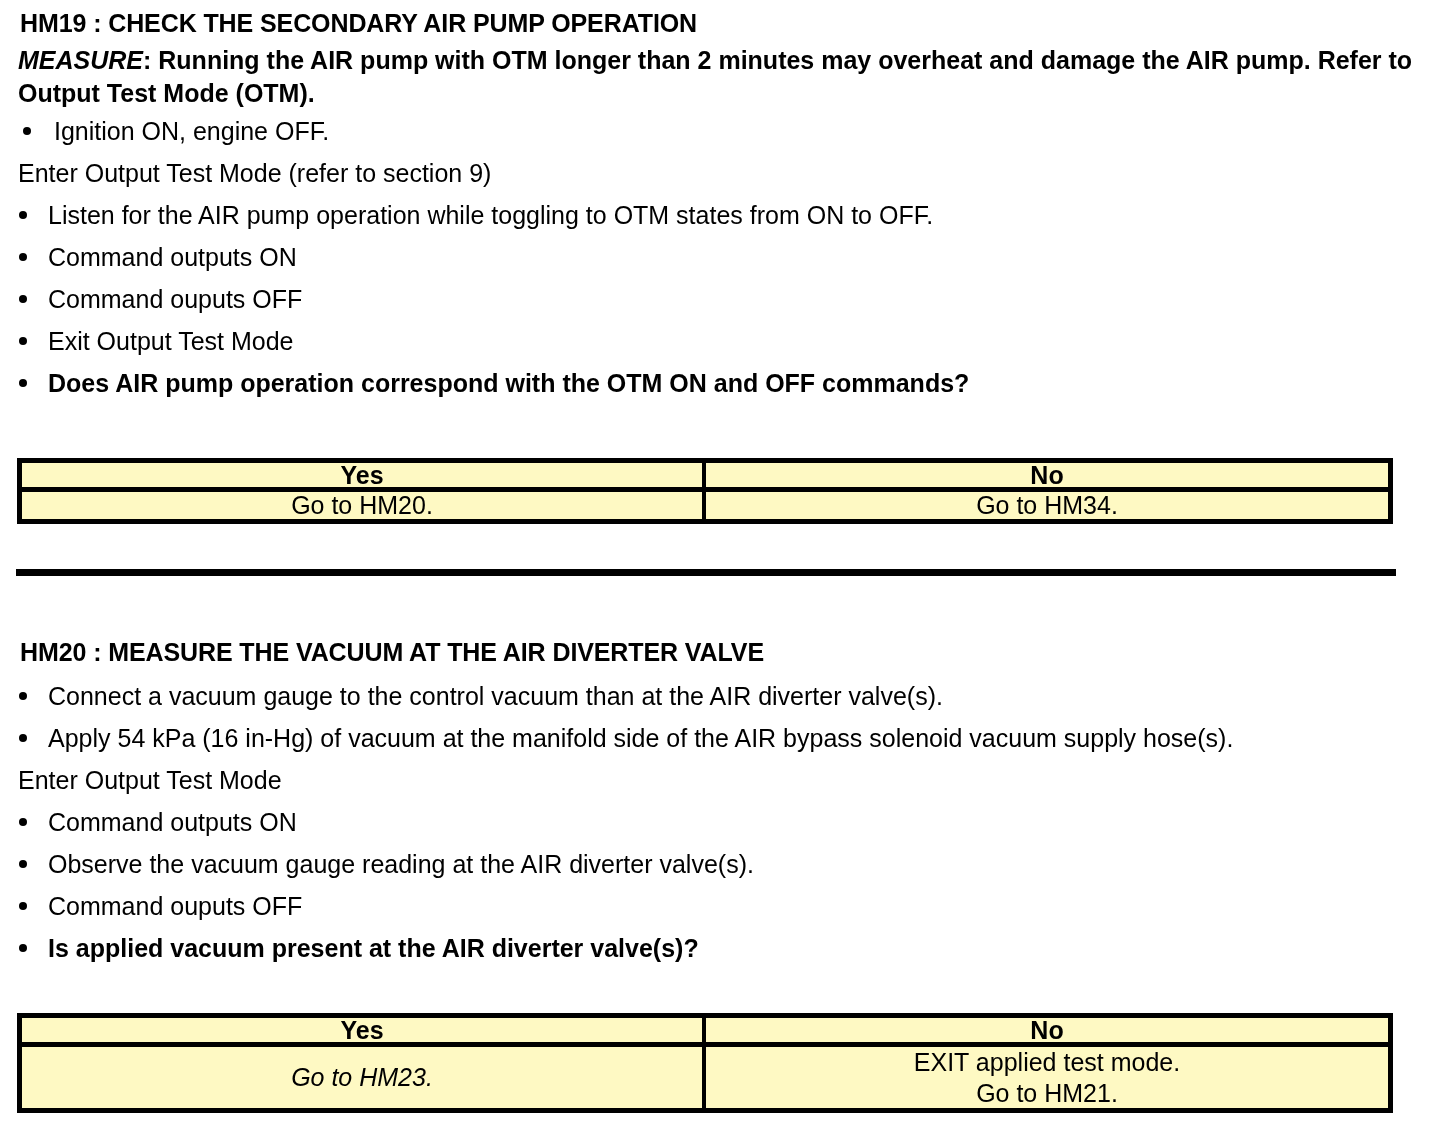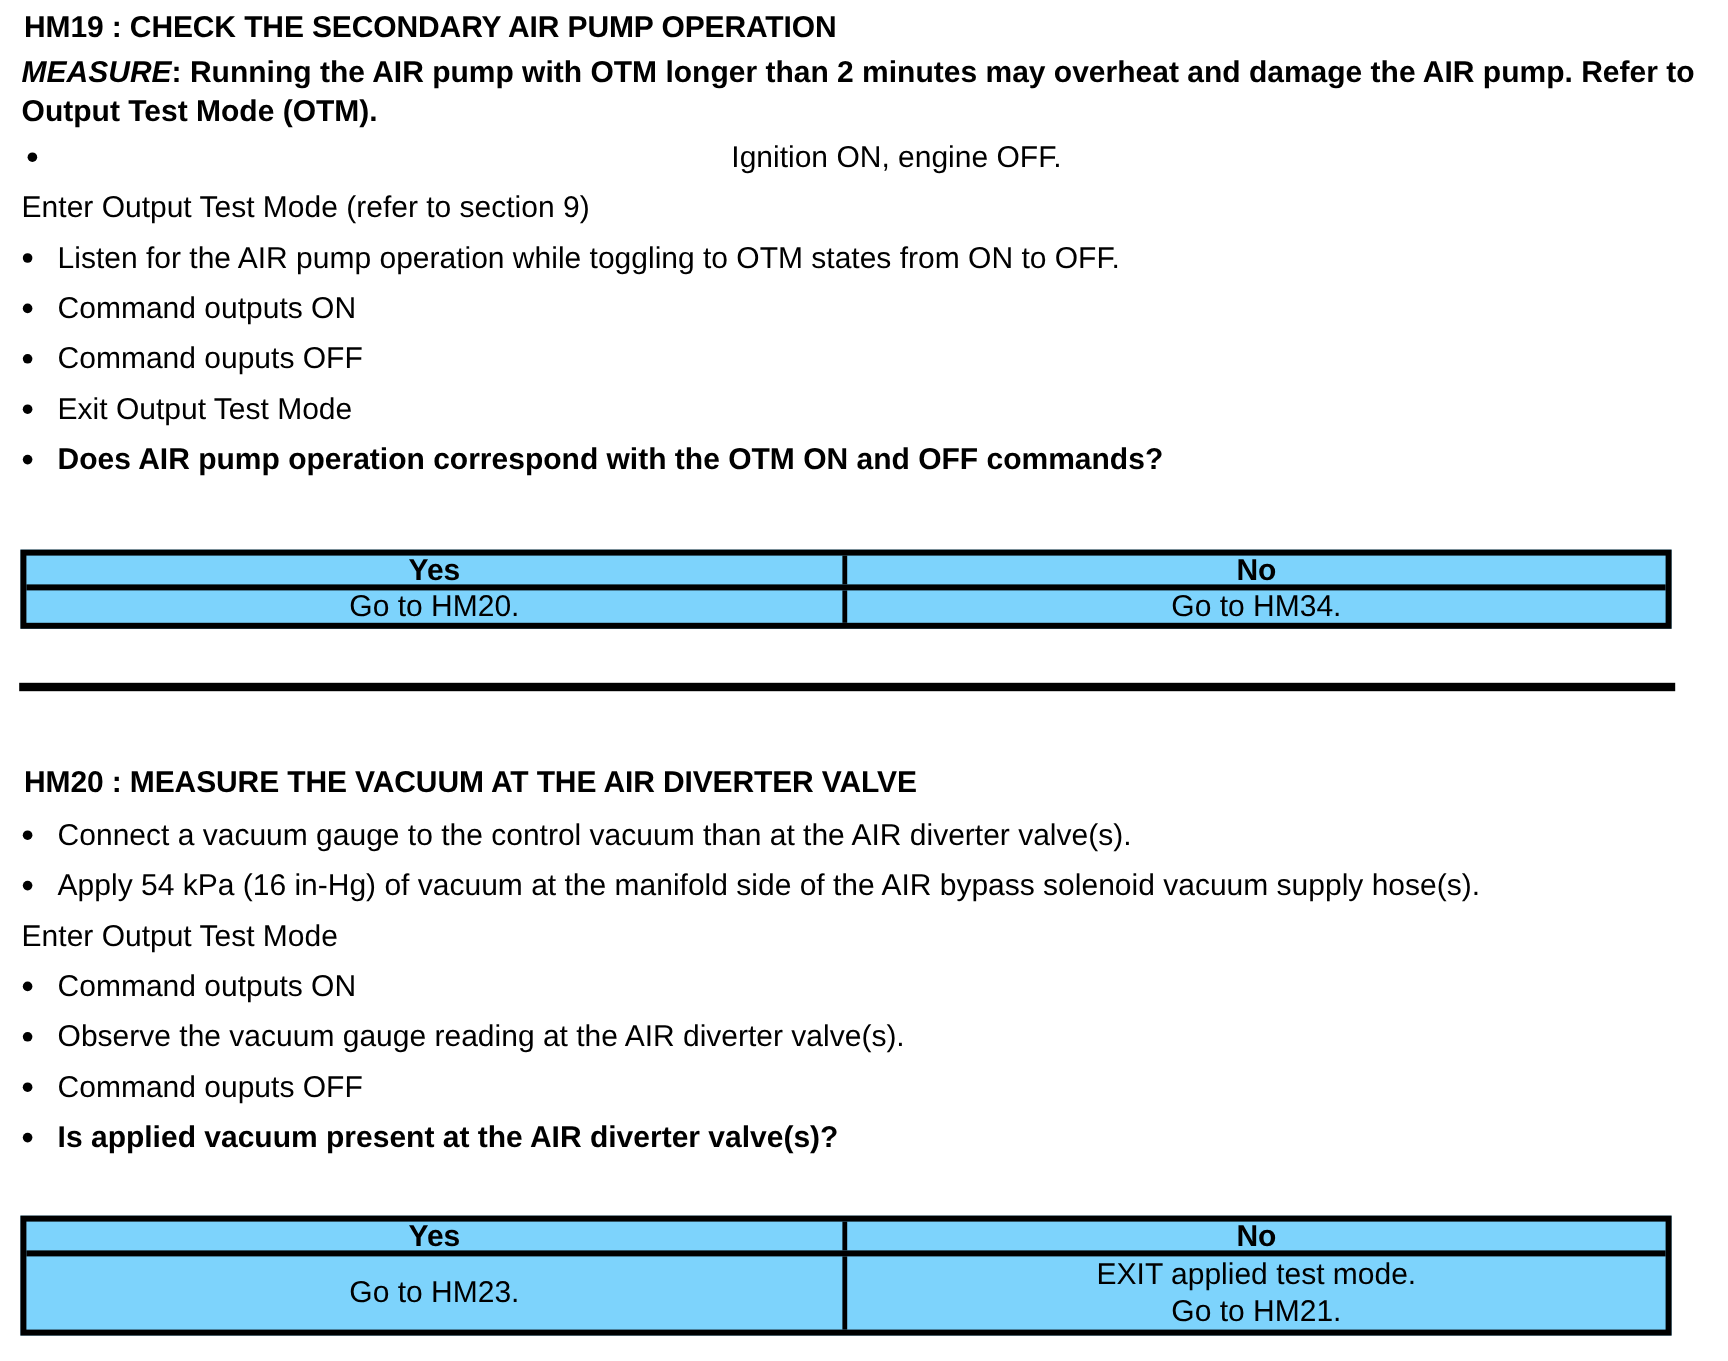--- a/index.html
+++ b/index.html
@@ -63,42 +63,41 @@
     font-weight: normal;
     line-height: 42px;
     padding-left: 48px;
     white-space: nowrap;
   }
   ul.bullets li.bold {
     font-weight: bold;
   }
   ul.bullets li.indent-more {
     padding-left: 54px;
-    text-align: center;
   }
   ul.bullets li .bullet-dot {
     position: absolute;
     left: 19px;
     top: 50%;
     transform: translateY(-50%);
     width: 8px;
     height: 8px;
     background: #000;
     border-radius: 50%;
   }
   ul.bullets li.indent-more .bullet-dot {
     left: 23px;
   }
 
   
   .decision-table {
     position: absolute;
     box-sizing: border-box;
     border: 5px solid #000;
-    background: #7dd3fc;
+    background: #fef9c3;
   }
   .dt-row {
     display: flex;
     box-sizing: border-box;
   }
   .dt-row.header-row {
     border-bottom: 5px solid #000;
   }
   .dt-cell {
     box-sizing: border-box;
@@ -218,21 +217,21 @@
       </li>
     </ul>
   </div>
 
   <div class="decision-table" style="left:17px; top:1013px; width:1376px; height:100px;">
     <div class="dt-row header-row" style="height:29px;">
       <div class="dt-cell head left" style="width:684px;">Yes</div>
       <div class="dt-cell head" style="flex:1;">No</div>
     </div>
     <div class="dt-row" style="height:61px;">
-      <div class="dt-cell left" style="width:684px;">Go to HM23.</div>
+      <div class="dt-cell left" style="width:684px;font-style:italic;">Go to HM23.</div>
       <div class="dt-cell" style="flex:1;">
         <div>
           <span class="multi">EXIT applied test mode.</span>
           <span class="multi">Go to HM21.</span>
         </div>
       </div>
     </div>
   </div>
 
 </div>

